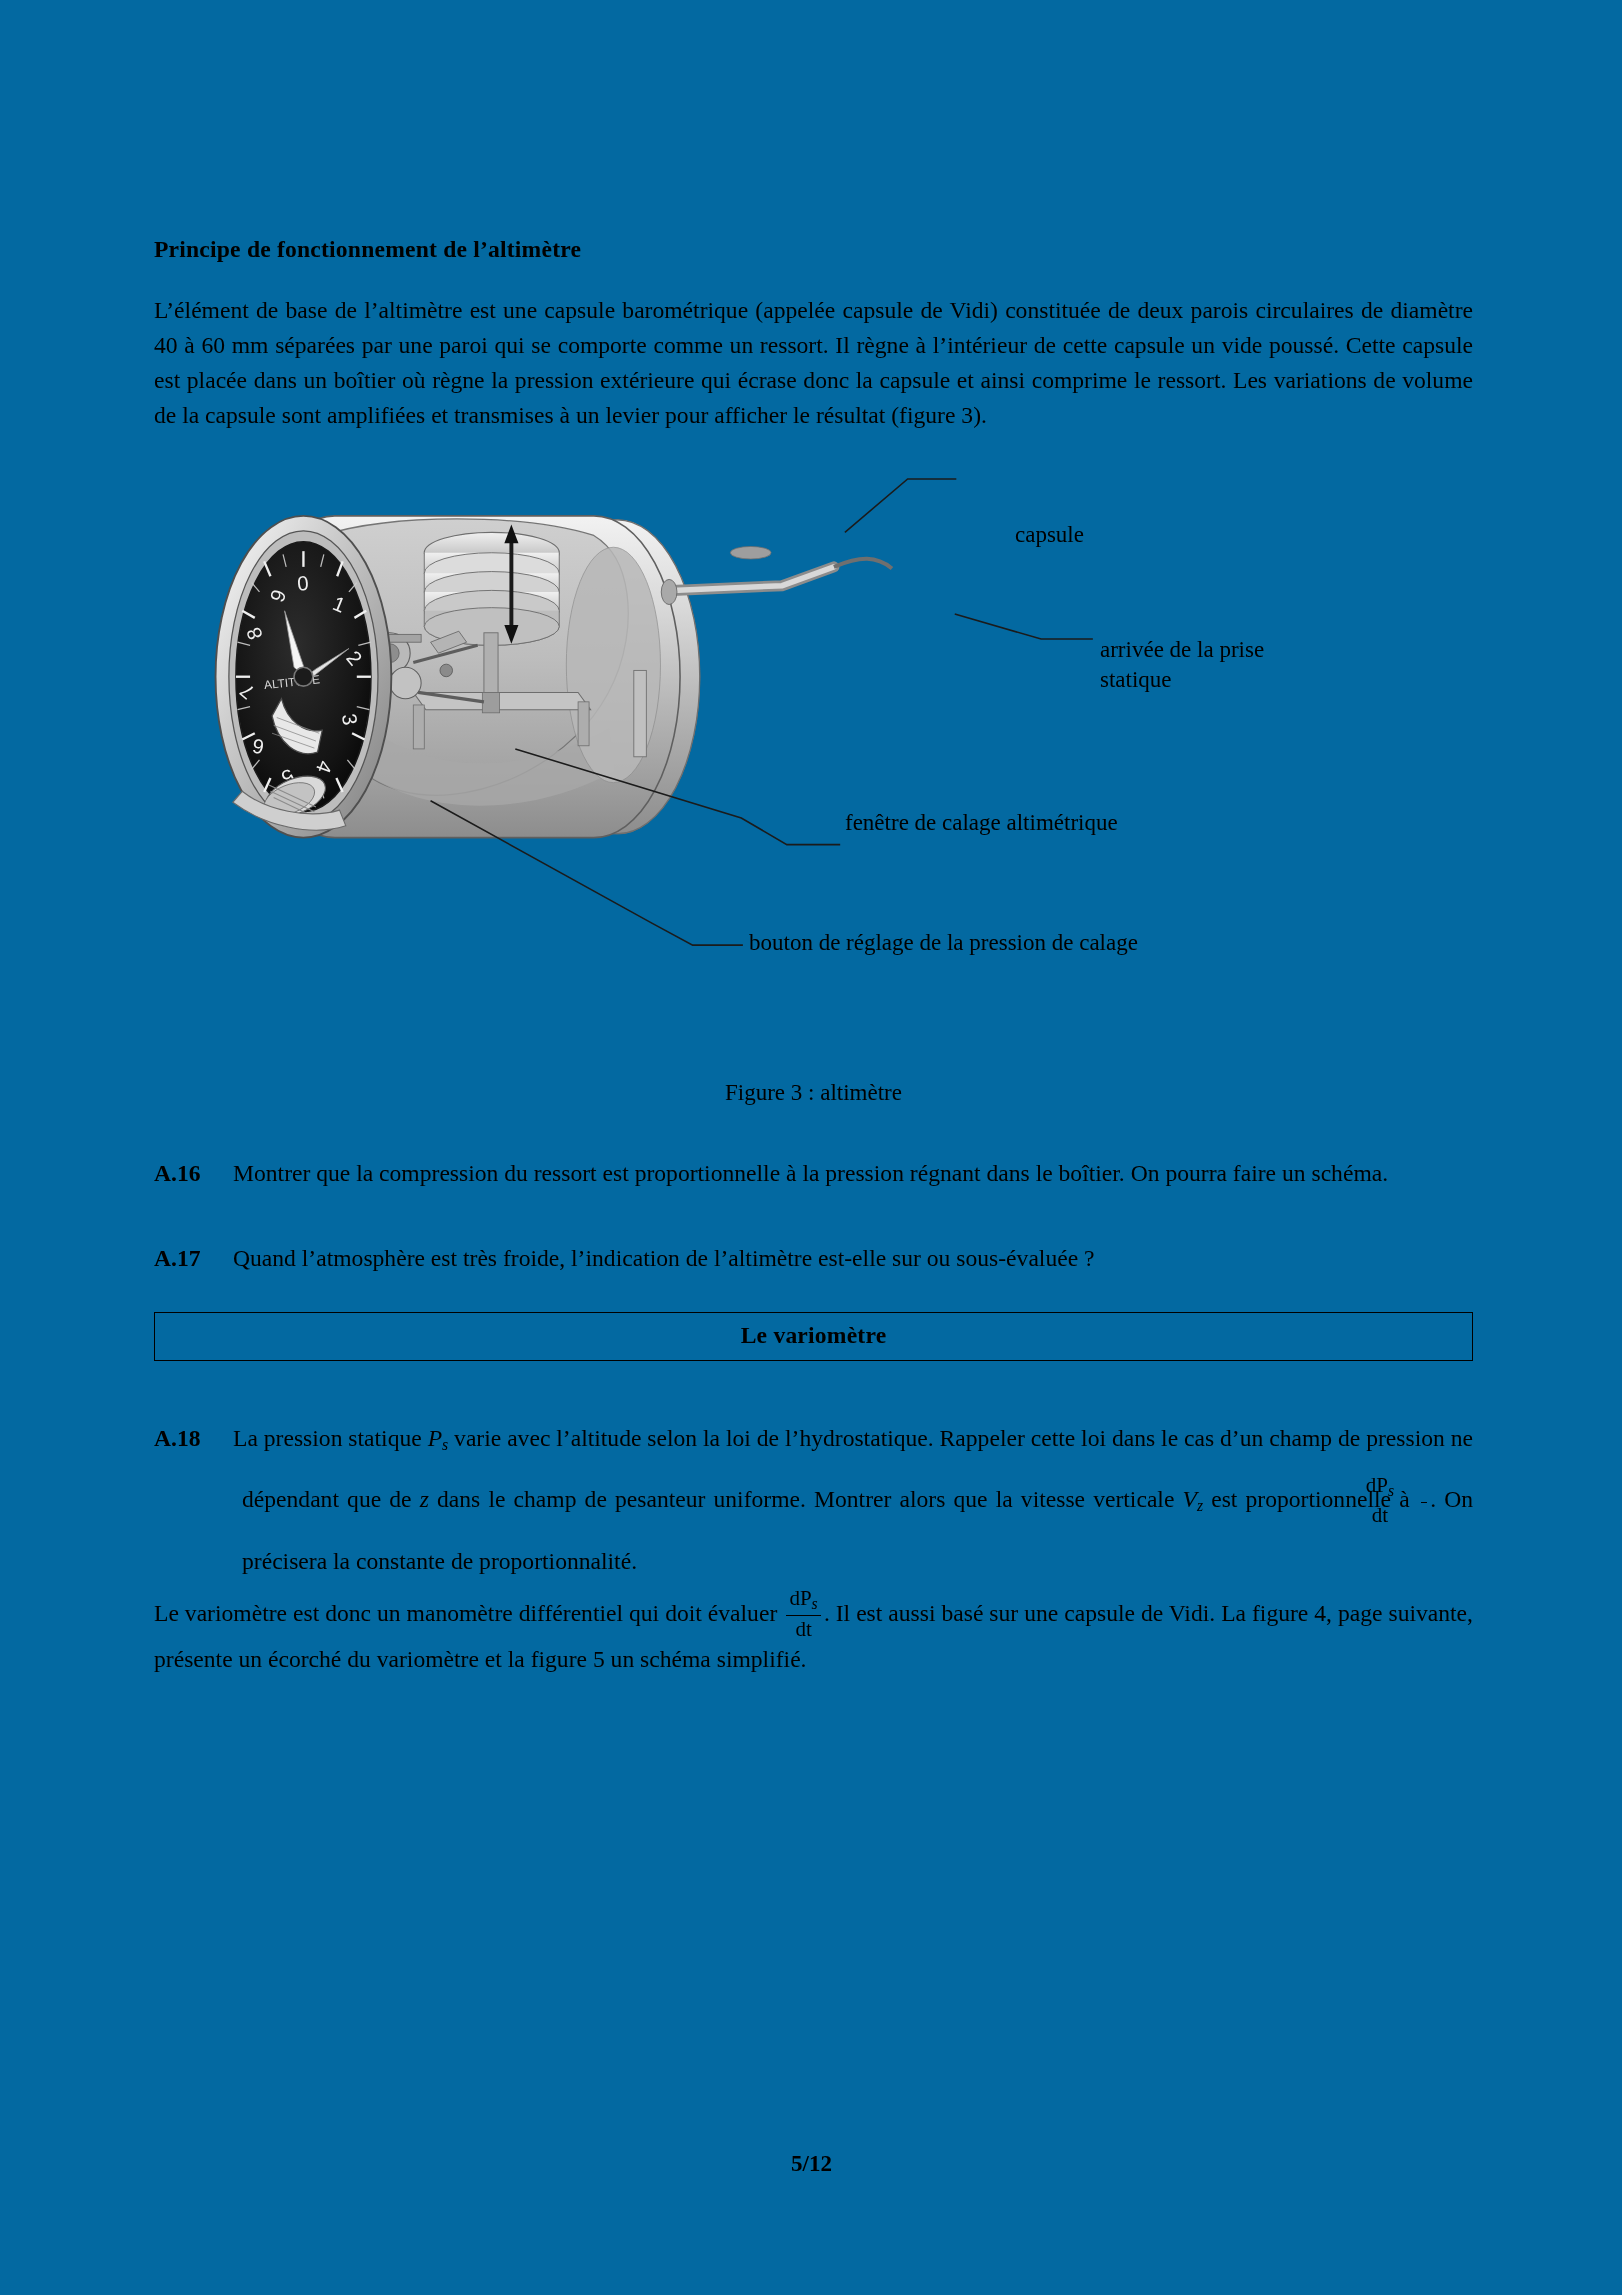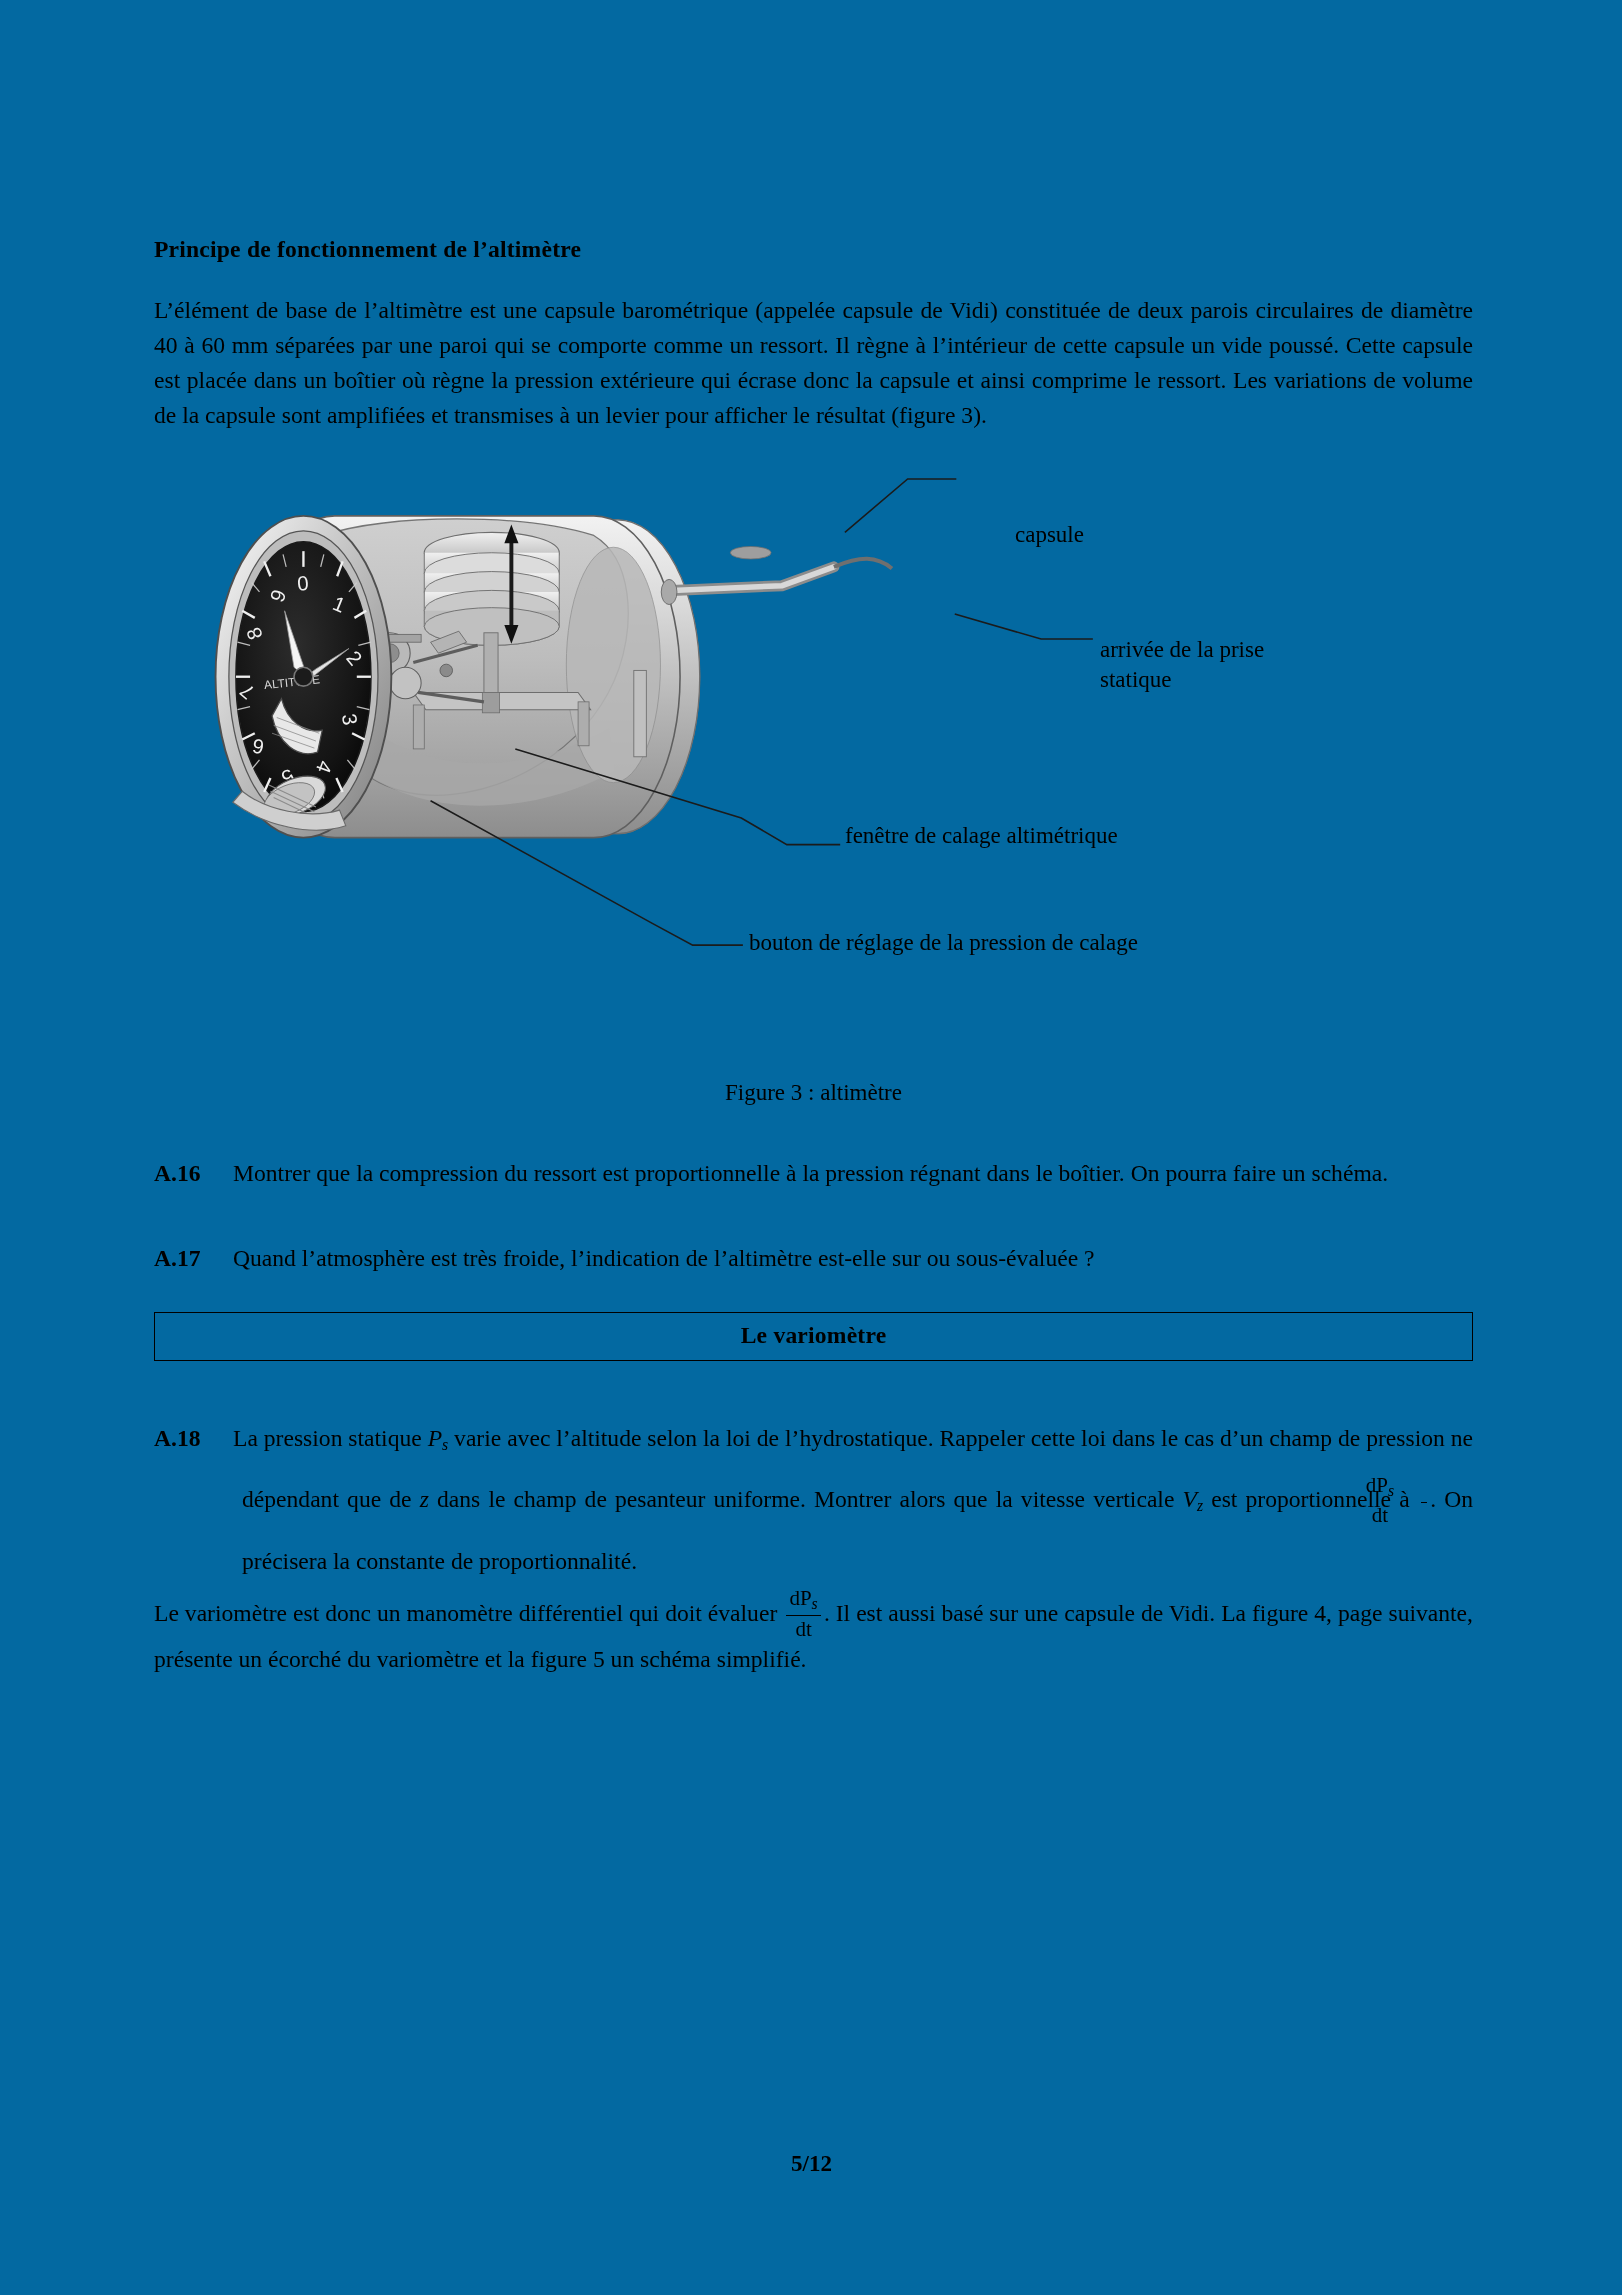--- a/index.html
+++ b/index.html
@@ -116,21 +116,21 @@
   
   .fig-svg { position: absolute; left: 0; top: 0; }
   .lbl {
     position: absolute;
     font-size: 23px;
     line-height: 30px;
     white-space: nowrap;
   }
   .lbl-capsule { left: 813px; top: 63px; margin-left: 48px; }
   .lbl-arrivee  { left: 946px; top: 178px; white-space: normal; width: 228px; }
-  .lbl-fenetre { left: 691px; top: 364px; }
+  .lbl-fenetre { left: 691px; top: 351px; }
   .lbl-bouton  { left: 595px; top: 471px; }
 </style>
 </head>
 <body>
 
 <div class="page">
 
   <div class="content">
 
     <div class="section-title">Principe de fonctionnement de l’altimètre</div>

